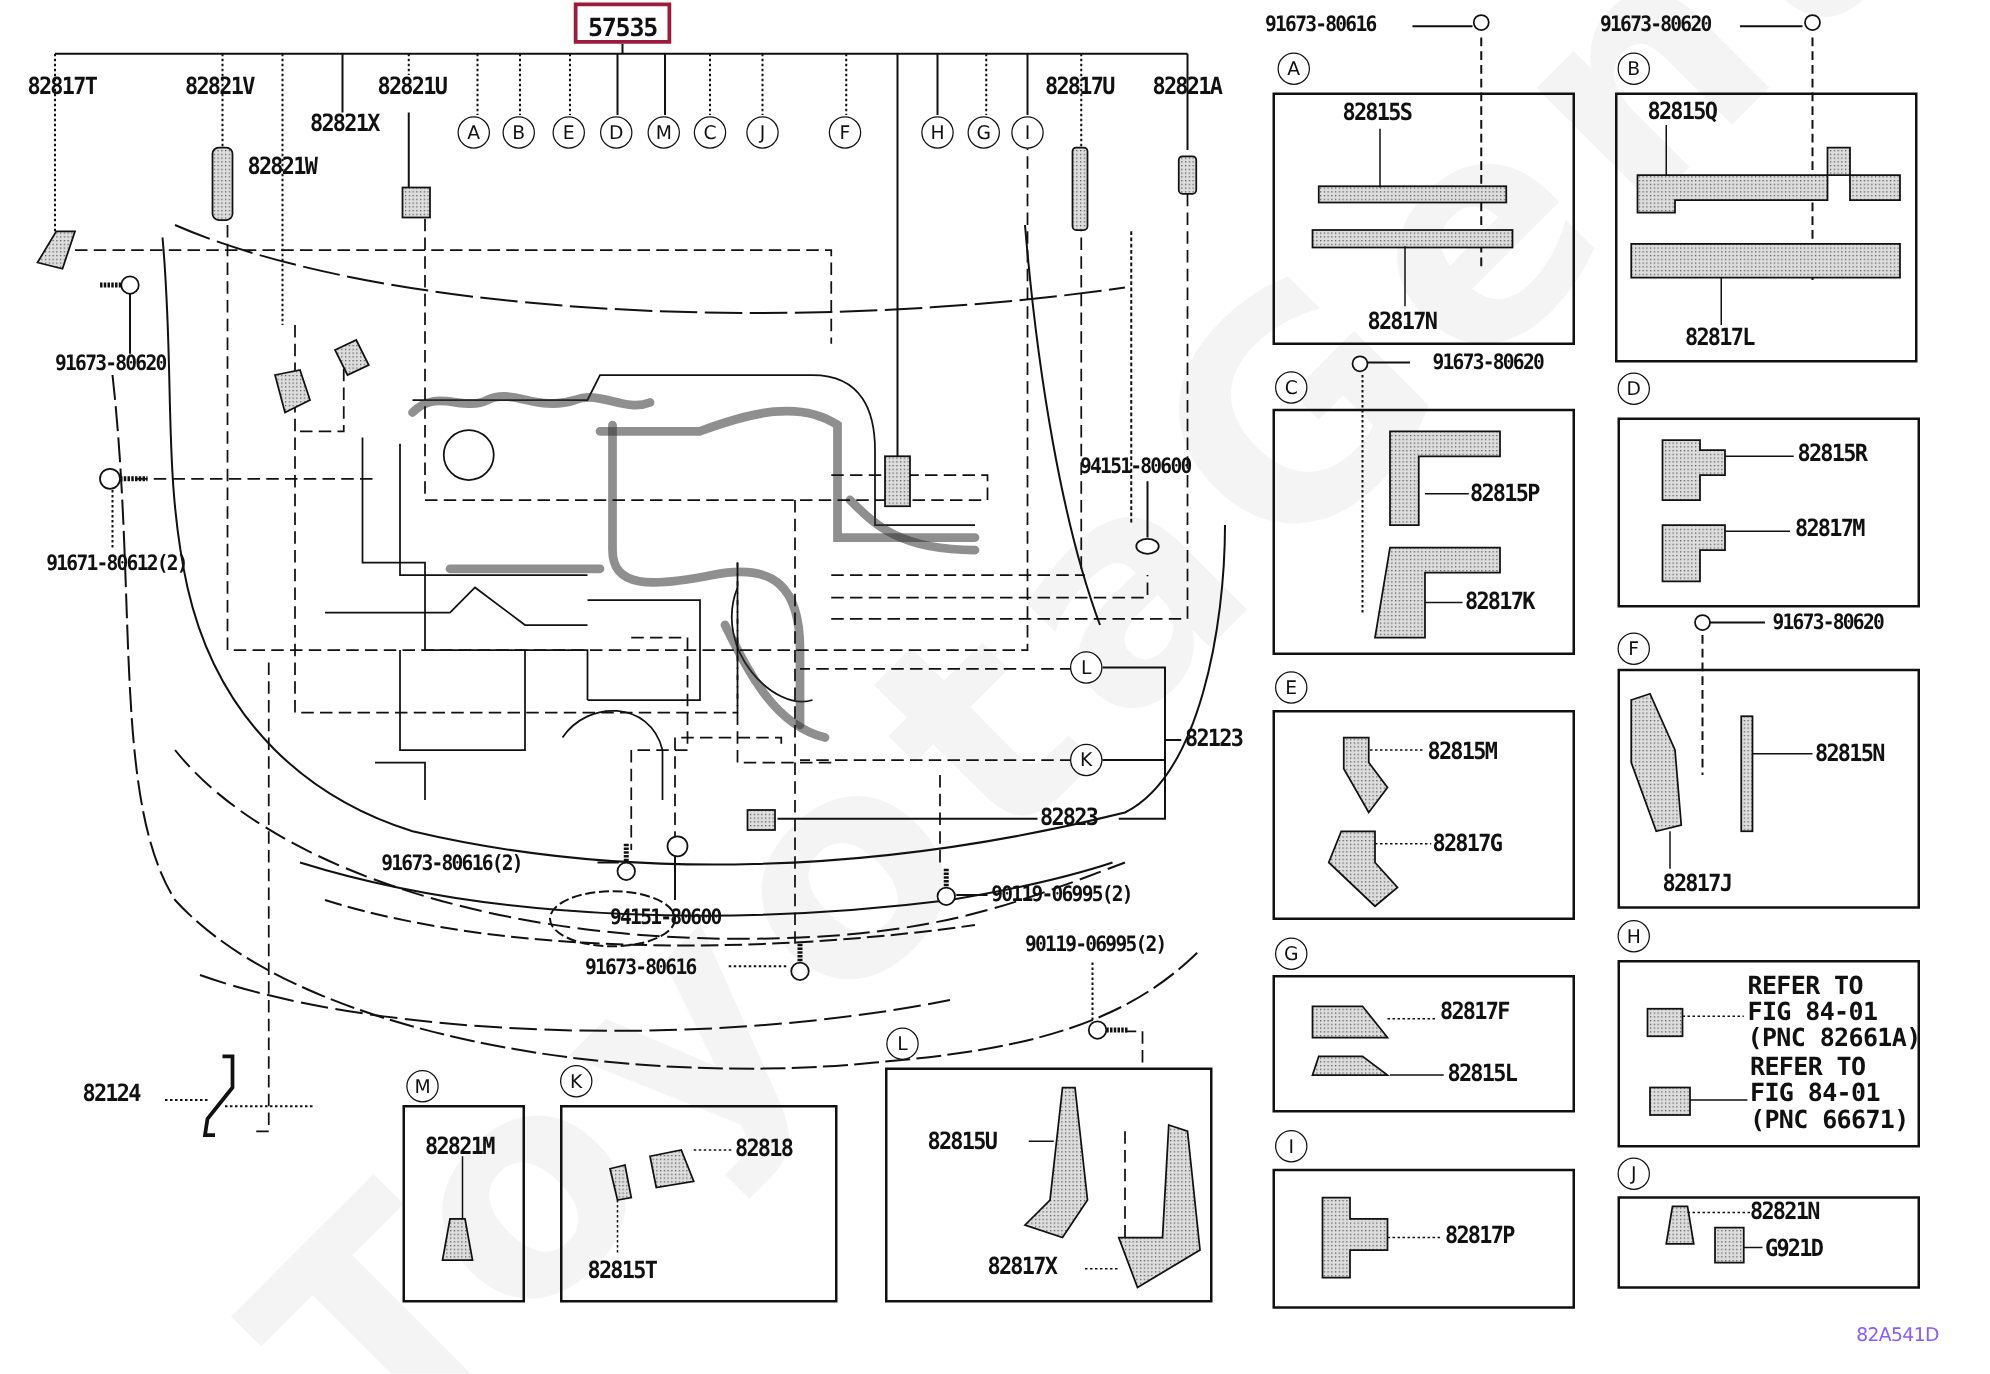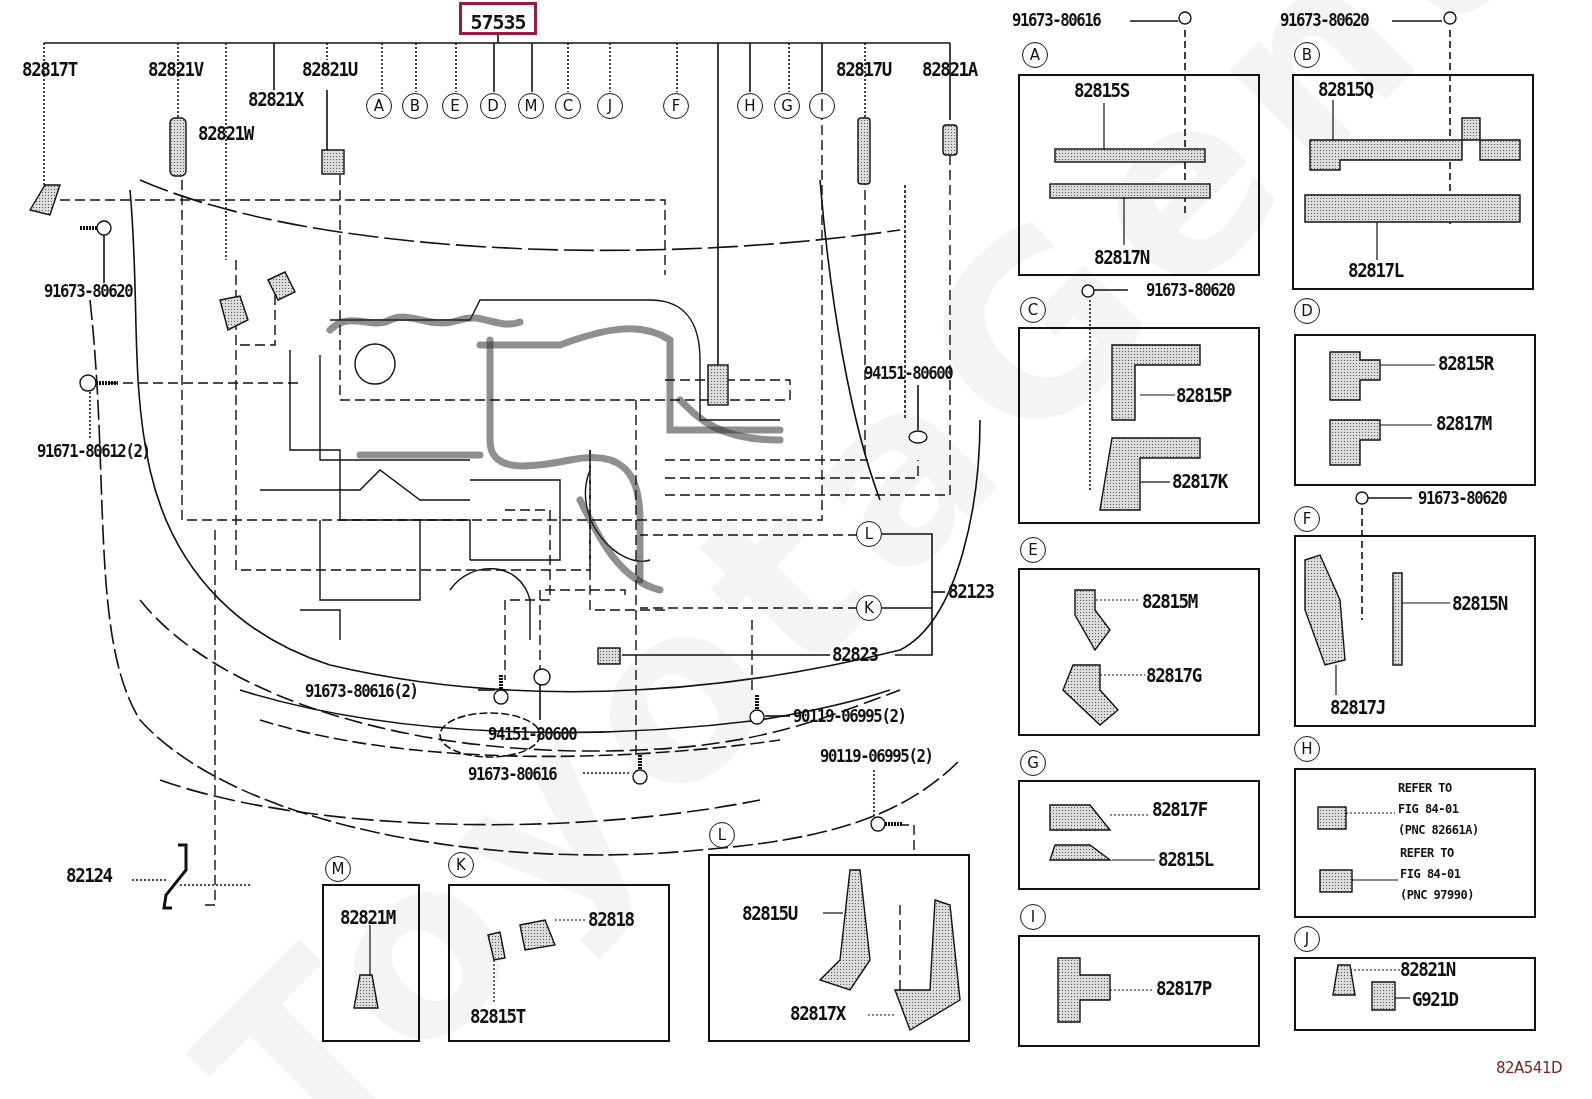--- a/index.html
+++ b/index.html
@@ -12,26 +12,26 @@
   .lbl.sm { font-size:17px; }
   .circ { position:absolute; width:24px; height:24px; border:1.6px solid #111; border-radius:50%;
           background:#fff; font-family:"DejaVu Sans","Liberation Sans",sans-serif; font-size:15px;
           text-align:center; line-height:24px; color:#111; box-sizing:content-box; }
   .box { position:absolute; border:2px solid #111; background:transparent; box-sizing:border-box; }
   .title-box { position:absolute; left:459px; top:2px; width:78px; height:33px; border:3px solid #9b1b3c;
                box-sizing:border-box; background:#fff; }
   .title-box span { position:absolute; left:0; right:0; top:5px; text-align:center;
                     font-family:"DejaVu Sans Mono","Liberation Mono",monospace; font-size:20px; font-weight:bold;
                     letter-spacing:-1px; }
-  .code { position:absolute; right:30px; bottom:22px; font-family:"DejaVu Sans","Liberation Sans",sans-serif;
-          font-size:15px; color:#7f1d1d; letter-spacing:-0.5px; }
+  .code { position:absolute; right:41px; bottom:22px; font-family:"DejaVu Sans","Liberation Sans",sans-serif;
+          font-size:15px; color:#8b5cf6; letter-spacing:-0.5px; }
   .watermark { position:absolute; font-family:"DejaVu Sans","Liberation Sans",sans-serif; font-size:240px;
                font-weight:bold; color:rgba(0,0,0,0.045); transform:rotate(-45deg); transform-origin:left top;
                left:150px; top:1020px; white-space:nowrap; pointer-events:none; letter-spacing:20px; }
-  .refer { position:absolute; font-family:"DejaVu Sans Mono","Liberation Mono",monospace; font-size:12px;
+  .refer { position:absolute; font-family:"DejaVu Sans Mono","Liberation Mono",monospace; font-size:20px;
            font-weight:bold; line-height:21px; letter-spacing:-0.5px; }
 </style>
 </head>
 <body>
 
 <div class="watermark">ToyotaGenuine</div>
 
 <svg id="diagram" viewBox="0 0 1592 1099" xmlns="http://www.w3.org/2000/svg">
   <defs>
     <pattern id="hatch" width="3" height="3" patternUnits="userSpaceOnUse">
@@ -335,21 +335,21 @@
 <div class="circ" style="left:1294px;top:736px">H</div>
 <div class="box" style="left:1294px;top:768px;width:242px;height:150px"></div>
 <div class="refer" style="left:1398px;top:778px">
   <div>REFER TO</div>
   <div>FIG 84-01</div>
   <div>(PNC 82661A)</div>
 </div>
 <div class="refer" style="left:1400px;top:843px">
   <div>REFER TO</div>
   <div>FIG 84-01</div>
-  <div>(PNC 97990)</div>
+  <div>(PNC 66671)</div>
 </div>
 
 <div class="circ" style="left:1020px;top:904px">I</div>
 <div class="box" style="left:1018px;top:935px;width:242px;height:112px"></div>
 <div class="lbl" style="left:1156px;top:979px">82817P</div>
 
 <div class="circ" style="left:1294px;top:926px">J</div>
 <div class="box" style="left:1294px;top:957px;width:242px;height:74px"></div>
 <div class="lbl" style="left:1400px;top:960px">82821N</div>
 <div class="lbl" style="left:1412px;top:990px">G921D</div>

